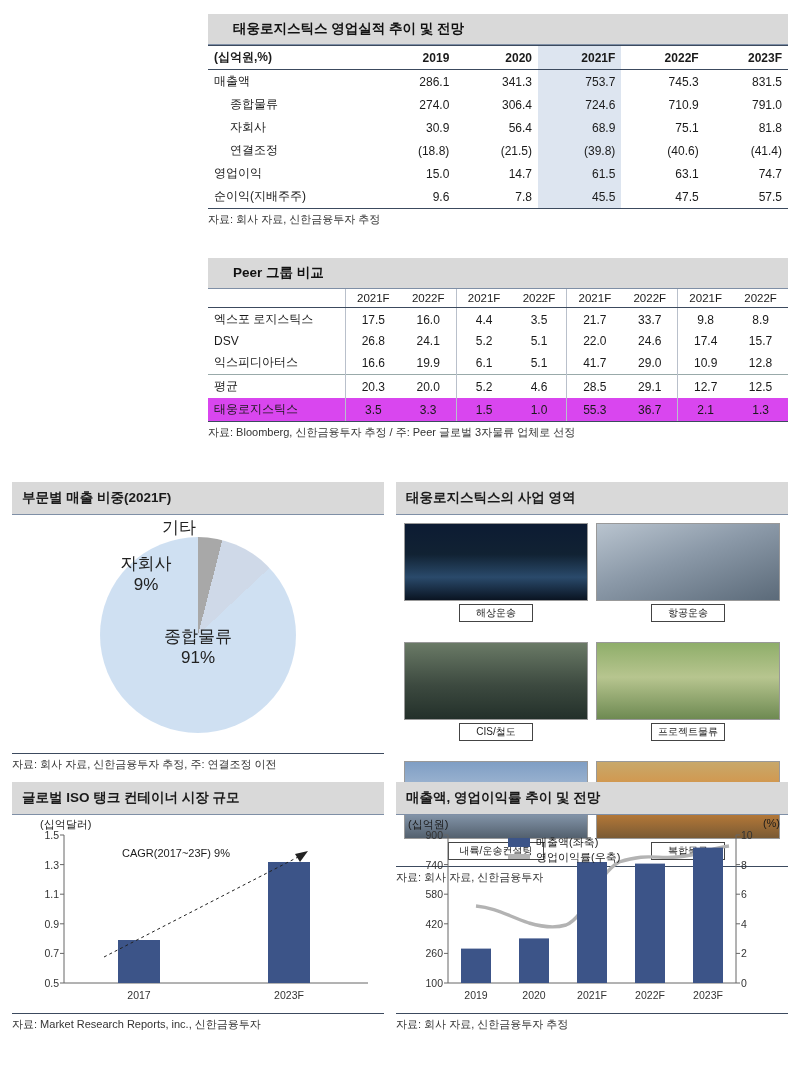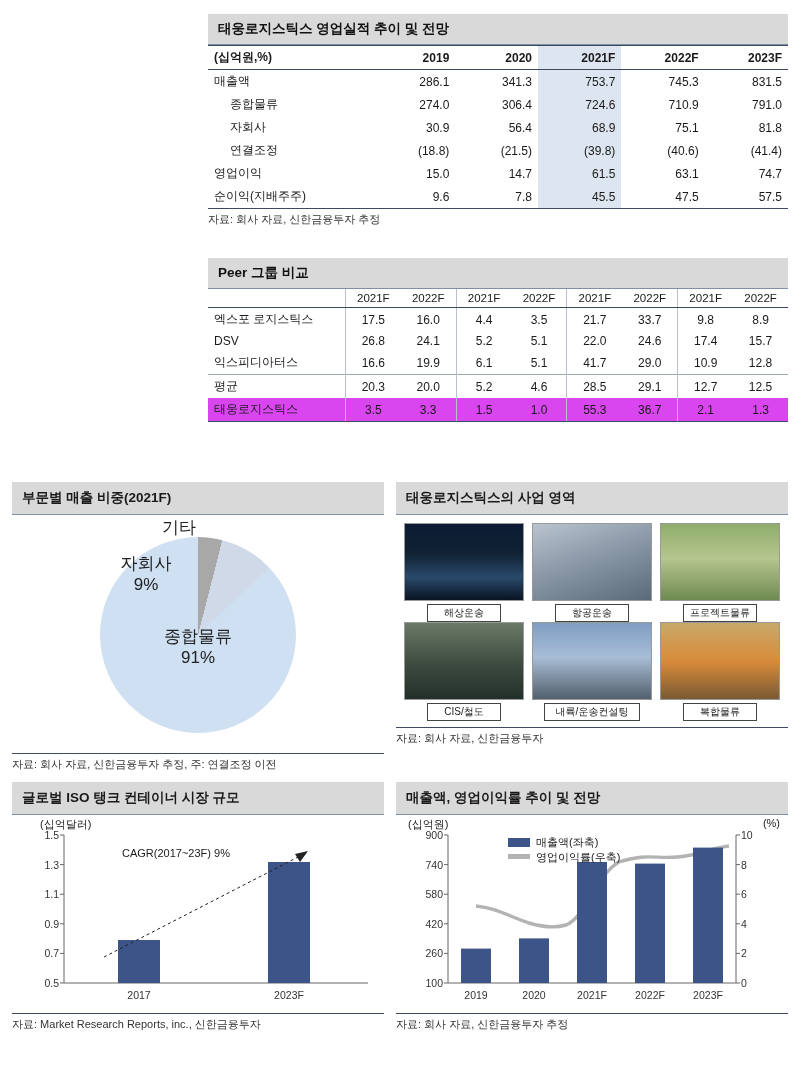--- a/index.html
+++ b/index.html
@@ -20,21 +20,21 @@
     width: 800px;
     height: 1069px;
     padding: 0;
   }
 
   
   .block-title {
     background: #d9d9d9;
     font-size: 13.5px;
     font-weight: bold;
-    padding: 6px 10px 6px 10px;
+    padding: 6px 10px 6px 25px;
     color: #111;
     border-bottom: 1px solid #7f8fa6;
   }
   table.fin {
     border-collapse: collapse;
     width: 100%;
     font-size: 12px;
   }
   table.fin th, table.fin td {
     padding: 3px 6px;
@@ -120,22 +120,22 @@
     width: 196px; height: 196px;
     border-radius: 50%;
     background: conic-gradient(#a8a8a8 0deg 14.4deg, #cfd9e8 14.4deg 46.8deg, #cfe0f2 46.8deg 360deg);
   }
   .pie-lbl { position: absolute; font-size: 17px; text-align: center; color: #222; }
 
   
   #biz-panel { left: 396px; top: 482px; width: 392px; }
   .photo-grid {
     display: grid;
-    grid-template-columns: repeat(3, 1fr);
-    gap: 0 8px;
+    grid-template-columns: repeat(2, 1fr);
+    gap: 20px 8px;
     padding: 8px 8px 4px 8px;
   }
   .photo-cell { }
   .photo {
     width: 100%;
     height: 78px;
     border: 1px solid #999;
     box-sizing: border-box;
   }
   .cap {
@@ -300,20 +300,21 @@
           <td>3.3</td>
           <td class="vsep">1.5</td>
           <td>1.0</td>
           <td class="vsep">55.3</td>
           <td>36.7</td>
           <td class="vsep">2.1</td>
           <td>1.3</td>
         </tr>
       </tbody>
     </table>
+    <div class="src">자료: Bloomberg, 신한금융투자 추정 / 주: Peer 글로벌 3자물류 업체로 선정</div>
   </div>
 
   <div class="panel" id="pie-panel">
     <div class="panel-head">부문별 매출 비중(2021F)</div>
     <div id="pie-area">
       <div class="pie"></div>
       <div class="pie-lbl" style="left:150px; top:1px;">기타</div>
       <div class="pie-lbl" style="left:104px; top:37px; width:60px;">
         <span>자회사</span><br>
         <span>9%</span>
@@ -331,26 +332,26 @@
     <div class="photo-grid">
       <div class="photo-cell">
         <div class="photo ph1"></div>
         <div class="cap">해상운송</div>
       </div>
       <div class="photo-cell">
         <div class="photo ph2"></div>
         <div class="cap">항공운송</div>
       </div>
       <div class="photo-cell">
+        <div class="photo ph4"></div>
+        <div class="cap">CIS/철도</div>
+      </div>
+      <div class="photo-cell">
         <div class="photo ph3"></div>
         <div class="cap">프로젝트물류</div>
-      </div>
-      <div class="photo-cell">
-        <div class="photo ph4"></div>
-        <div class="cap">CIS/철도</div>
       </div>
       <div class="photo-cell">
         <div class="photo ph5"></div>
         <div class="cap" style="width:94px">내륙/운송컨설팅</div>
       </div>
       <div class="photo-cell">
         <div class="photo ph6"></div>
         <div class="cap">복합물류</div>
       </div>
     </div>

